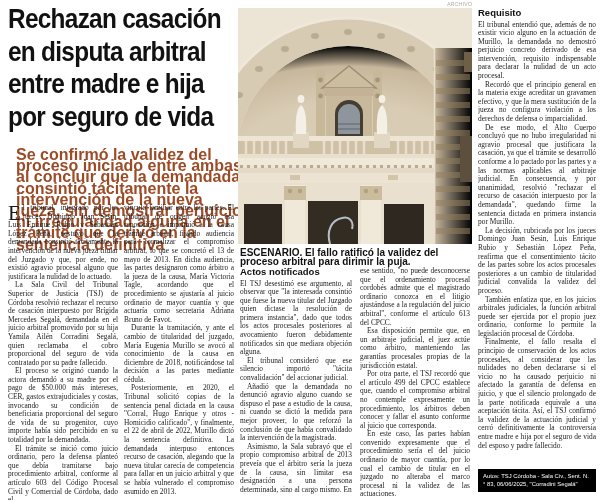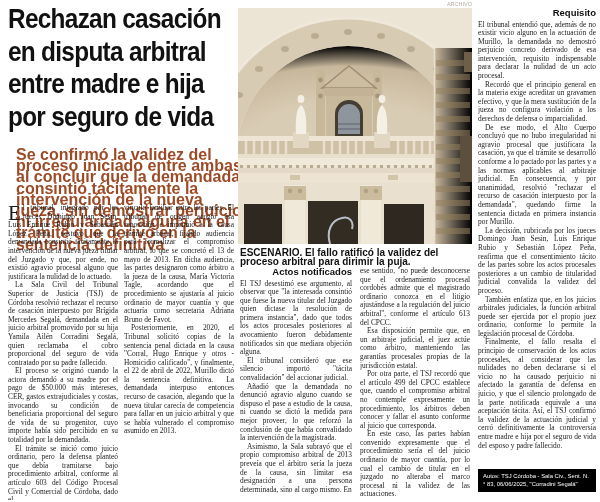--- a/index.html
+++ b/index.html
@@ -32,21 +32,21 @@
   .col{position:absolute;font-size:7.4px;line-height:8.6px;text-align:justify;
        overflow:hidden;hyphens:auto;-webkit-hyphens:auto;}
   .col p{margin:0;text-indent:7px;}
   .col > p:first-child, .plist > p:first-child{text-indent:0;}
   .col1{left:8px;top:204px;width:110px;height:296px;}
   .col2{left:124px;top:204px;width:110px;height:296px;}
   .col3{left:240px;top:267px;width:112px;height:233px;}
   .col4{left:360px;top:267px;width:110px;height:233px;}
   .col5{left:478px;top:8px;width:118px;height:458px;}
   .sec-head{font-family:"Liberation Sans",sans-serif;font-weight:bold;
-      font-size:9.5px;line-height:10.5px;margin:0 0 2px 0;text-align:right;color:#111;}
+      font-size:9.5px;line-height:10.5px;margin:0 0 2px 0;text-align:left;color:#111;}
   .col1 > p:first-child::first-letter{float:left;font-size:21px;line-height:16px;
       padding:1px 2px 0 0;font-weight:400;}
 
   
   .autos{position:absolute;left:478px;top:469px;width:118px;box-sizing:border-box;
       background:#000;color:#fff;font-family:"Liberation Sans",sans-serif;
       font-size:5.9px;line-height:7.6px;padding:4px 5px;}
 </style>
 </head>
 <body>
@@ -243,20 +243,21 @@
 
   <section class="col col1">
       <p>El tribunal, integrado por los jueces Domingo Juan Sesin, Luis Enrique Rubio y Sebastián López Peña, sostuvo que la demandada consintió tácitamente la intervención de la nueva jueza titular del Juzgado y que, por ende, no existió agravio procesal alguno que justificara la nulidad de lo actuado.</p>
       <p>La Sala Civil del Tribunal Superior de Justicia (TSJ) de Córdoba resolvió rechazar el recurso de casación interpuesto por Brígida Mercedes Segalá, demandada en el juicio arbitral promovido por su hija Yamila Ailén Corradini Segalá, quien reclamaba el cobro proporcional del seguro de vida contratado por su padre fallecido.</p>
       <p>El proceso se originó cuando la actora demandó a su madre por el pago de $50.000 más intereses, CER, gastos extrajudiciales y costas, invocando su condición de beneficiaria proporcional del seguro de vida de su progenitor, cuyo importe había sido percibido en su totalidad por la demandada.</p>
       <p>El trámite se inició como juicio ordinario, pero la defensa planteó que debía tramitarse bajo procedimiento arbitral, conforme al artículo 603 del Código Procesal Civil y Comercial de Córdoba, dado el</p>
     </section>
 
   <section class="col col2">
       <p>vínculo familiar entre las partes. El tribunal de origen acogió esa reposición e imprimió a la causa trámite arbitral, fijando audiencia para formalizar el compromiso arbitral, lo que se concretó el 13 de mayo de 2013. En dicha audiencia, las partes designaron como árbitro a la jueza de la causa, María Victoria Tagle, acordando que el procedimiento se ajustaría al juicio ordinario de mayor cuantía y que actuaría como secretaria Adriana Bruno de Favot.</p>
+      <p>Durante la tramitación, y ante el cambio de titularidad del juzgado, María Eugenia Murillo se avocó al conocimiento de la causa en diciembre de 2018, notificándose tal decisión a las partes mediante cédula.</p>
       <p>Posteriormente, en 2020, el Tribunal solicitó copias de la sentencia penal dictada en la causa "Corral, Hugo Enrique y otros -Homicidio calificado", y finalmente, el 22 de abril de 2022, Murillo dictó la sentencia definitiva. La demandada interpuso entonces recurso de casación, alegando que la nueva titular carecía de competencia para fallar en un juicio arbitral y que se había vulnerado el compromiso asumido en 2013.</p>
     </section>
 
   <section class="col col3">
     <h2 class="sec-head">Actos notificados</h2>
     <div class="plist">
         <p>El TSJ desestimó ese argumento, al observar que "la interesada consintió que fuese la nueva titular del Juzgado quien dictase la resolución de primera instancia", dado que todos los actos procesales posteriores al avocamiento fueron debidamente notificados sin que mediara objeción alguna.</p>
         <p>El tribunal consideró que ese silencio importó "tácita convalidación" del accionar judicial.</p>
         <p>Añadió que la demandada no denunció agravio alguno cuando se dispuso el pase a estudio de la causa, ni cuando se dictó la medida para mejor proveer, lo que reforzó la conclusión de que había convalidado la intervención de la magistrada.</p>
         <p>Asimismo, la Sala subrayó que el propio compromiso arbitral de 2013 preveía que el árbitro sería la jueza de la causa, sin limitar esa designación a una persona determinada, sino al cargo mismo. En</p>

